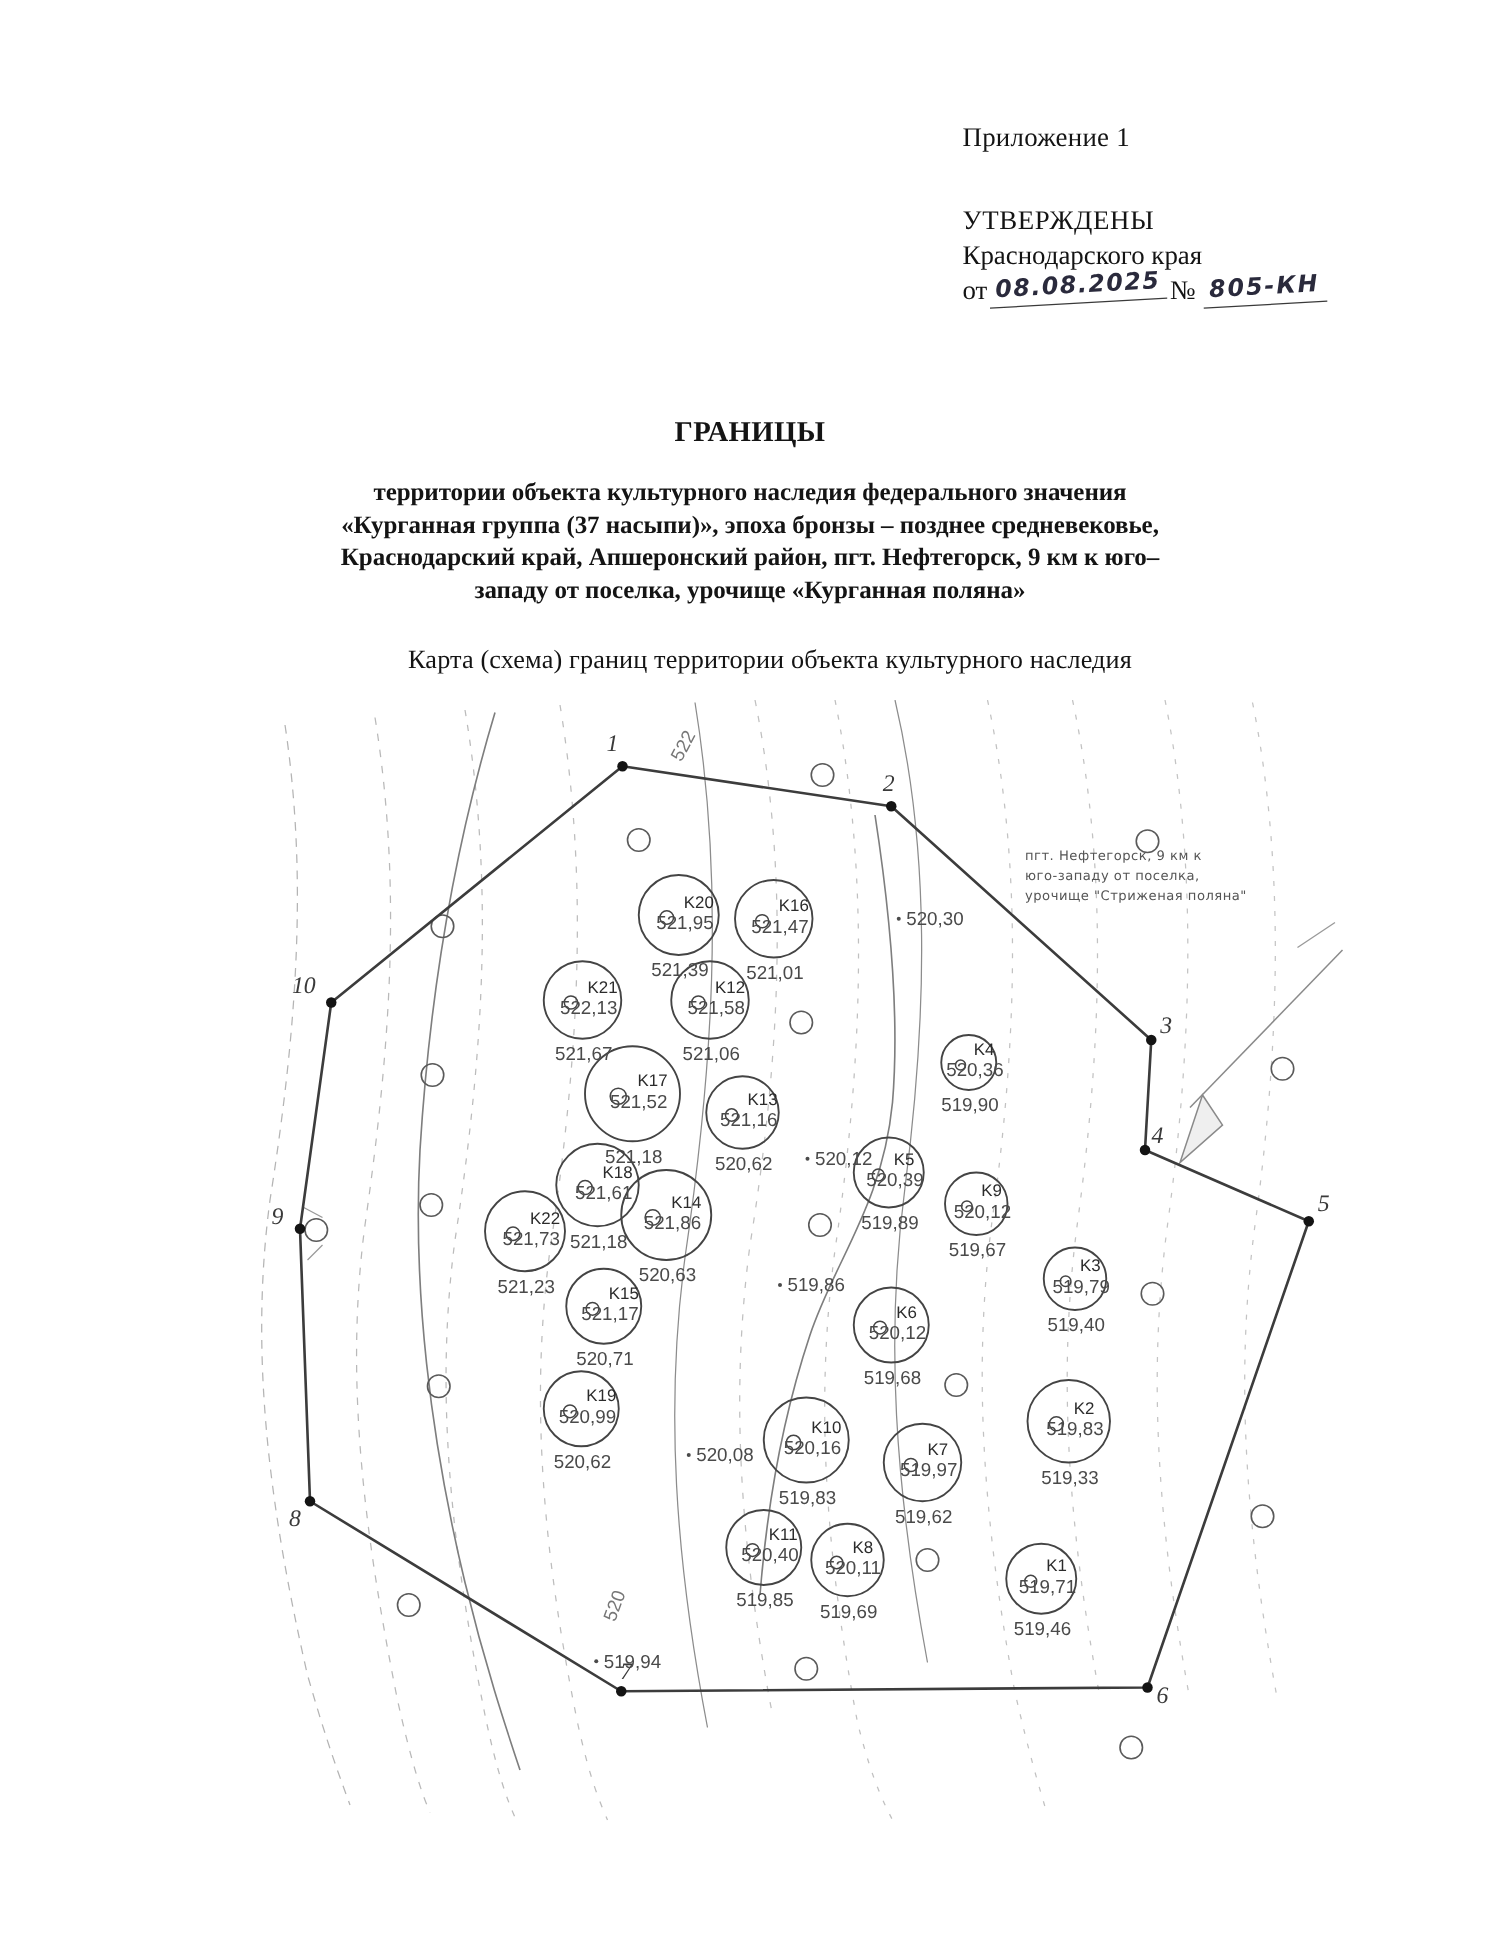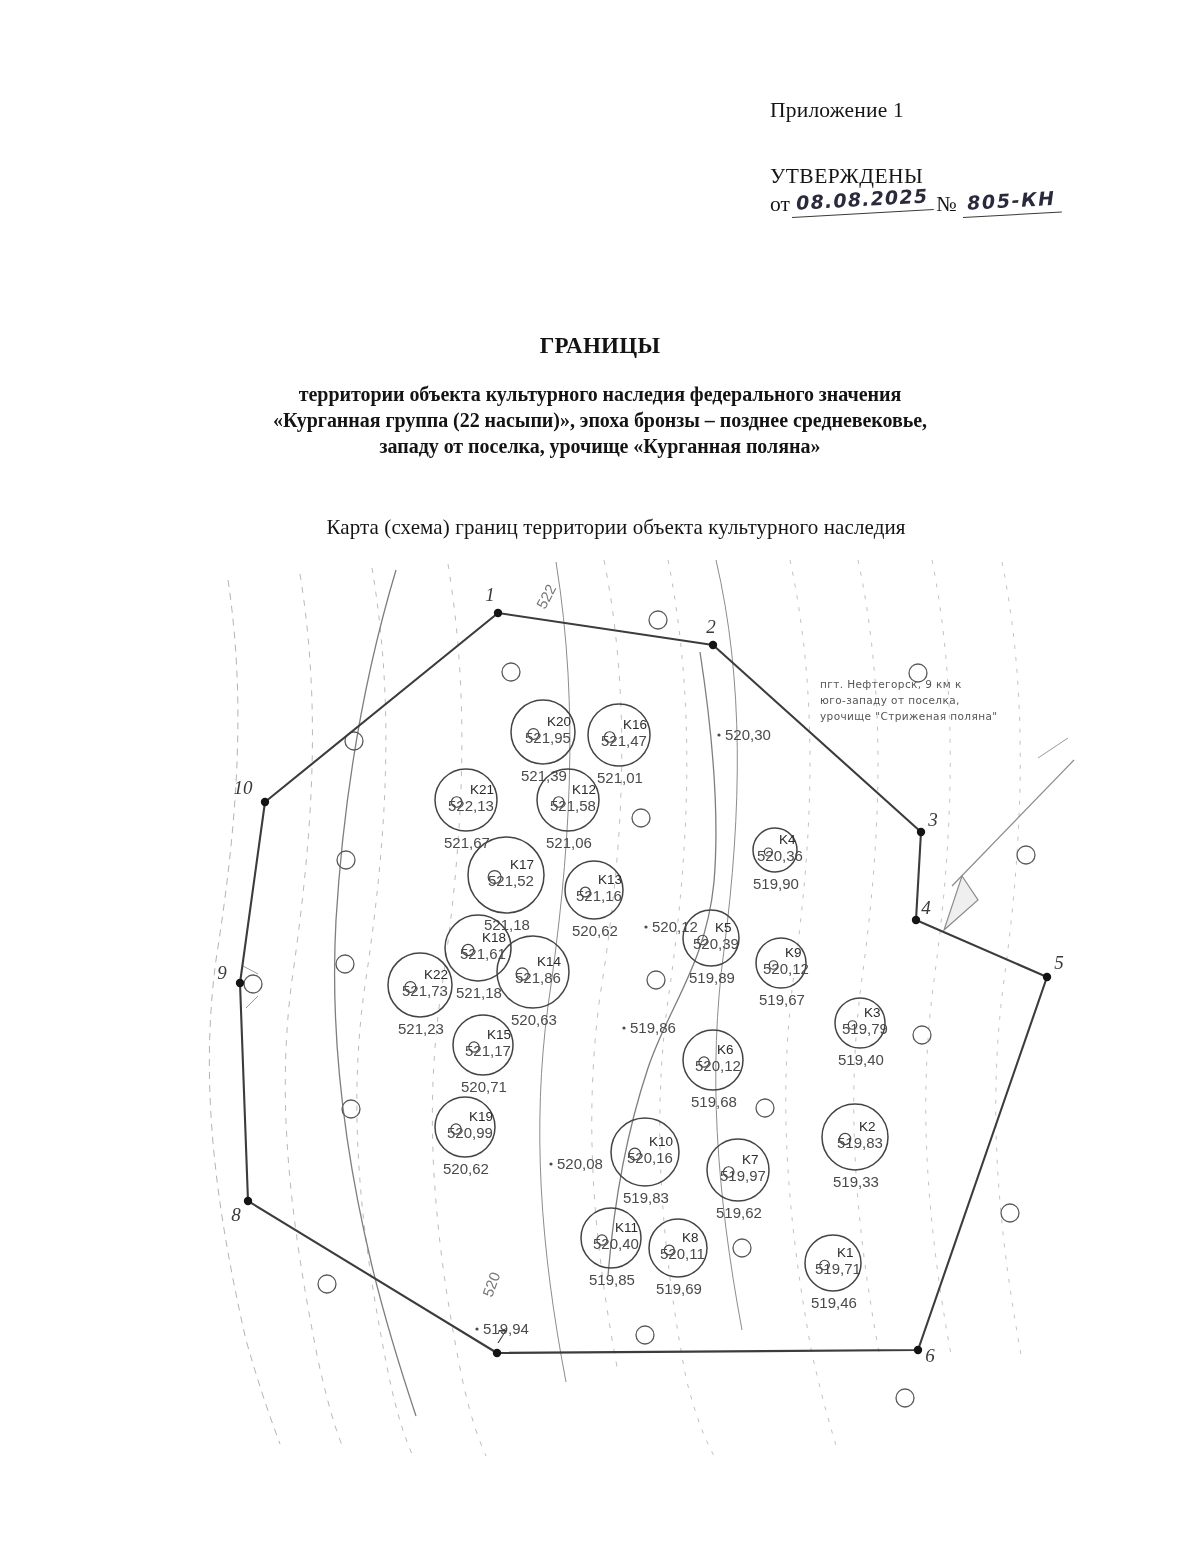--- a/index.html
+++ b/index.html
@@ -12,21 +12,21 @@
     position:relative;
     overflow:hidden;
   }
   .page{position:relative;width:1200px;height:1553px;padding-left:44px;}
 
   
   .hdr{position:absolute;left:770px;top:98px;width:400px;}
   .hdr .appendix{font-size:21.5px;letter-spacing:.2px;margin-bottom:38px;}
   .hdr .approved{font-size:21.5px;line-height:1.30;margin-top:40px;}
   .hdr .approved .caps{letter-spacing:.5px;}
-  .sign-row{display:flex;align-items:flex-start;gap:2px;white-space:nowrap;}
+  .sign-row{display:flex;align-items:center;gap:2px;white-space:nowrap;}
   .sign-row .lbl{font-size:21.5px;}
   .hw{
     font-family:"DejaVu Sans", sans-serif;
     font-style:italic;font-weight:600;
     font-size:19px;color:#2a2a3c;
     border-bottom:1.2px solid #3a3a3a;
     padding:0 5px 1px 5px;
     transform:rotate(-3.2deg);
     transform-origin:left bottom;
     letter-spacing:1.2px;
@@ -54,33 +54,35 @@
 </style>
 </head>
 <body>
 
 <div class="page">
 
   <div class="hdr">
     <div class="appendix">Приложение 1</div>
     <div class="approved">
       <div class="caps">УТВЕРЖДЕНЫ</div>
+      <div>Краснодарского края</div>
       <div class="sign-row">
         <span class="lbl">от</span>
         <span class="hw">08.08.2025</span>
         <span class="lbl">№</span>
         <span class="hw num">805-КН</span>
       </div>
     </div>
   </div>
 
   <div class="title-wrap">
     <div class="t-main">ГРАНИЦЫ</div>
     <div class="t-sub">территории объекта культурного наследия федерального значения</div>
-    <div class="t-sub">«Курганная группа (22 насыпи)», эпоха бронзы – позднее средневековье,</div>
+    <div class="t-sub">«Курганная группа (37 насыпи)», эпоха бронзы – позднее средневековье,</div>
+    <div class="t-sub">Краснодарский край, Апшеронский район, пгт. Нефтегорск, 9 км к юго–</div>
     <div class="t-sub">западу от поселка, урочище «Курганная поляна»</div>
   </div>
   <div class="t-cap">Карта (схема) границ территории объекта культурного наследия</div>
 
   <div class="map">
     <svg id="map-svg" width="1200" height="900" viewBox="0 0 1200 900">
 
       <g id="contours" fill="none" stroke-width="1">
         <path d="M228,20 C246,140 238,260 216,400 C200,520 214,640 246,780 C262,836 272,862 280,884" stroke="#b4b4b4" stroke-dasharray="7 6"></path>
         <path d="M300,14 C322,150 312,280 292,420 C276,540 290,660 318,800 C330,854 338,876 344,890" stroke="#b9b9b9" stroke-dasharray="6 7"></path>

